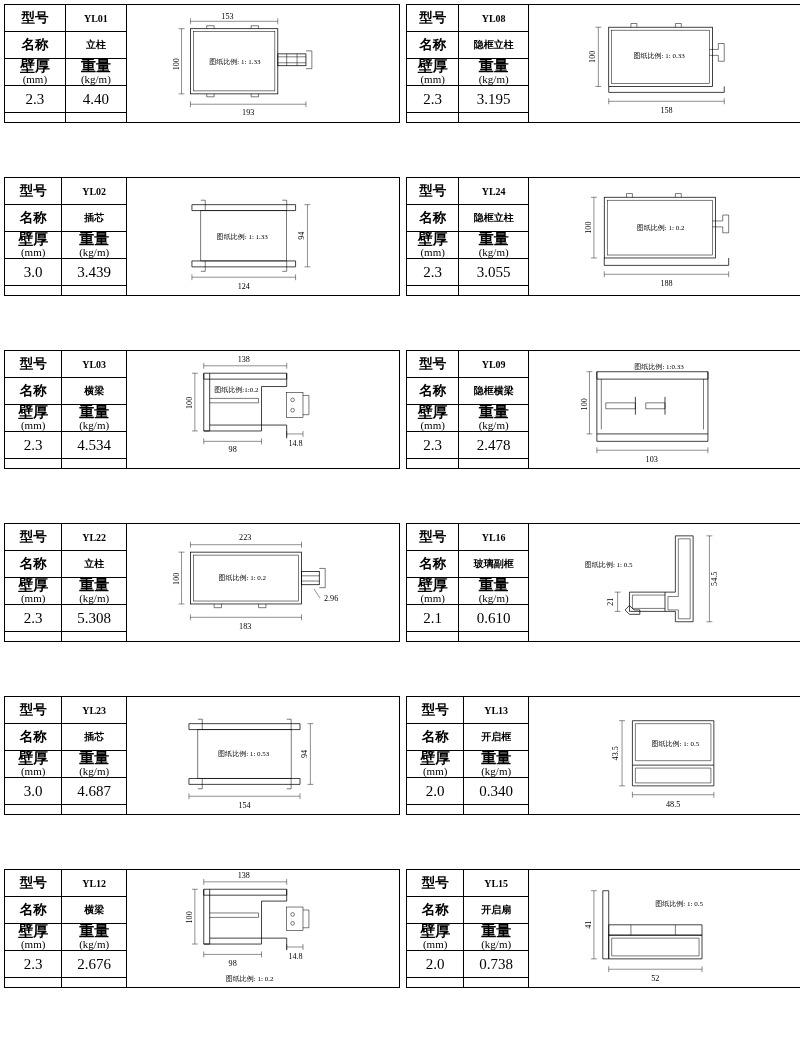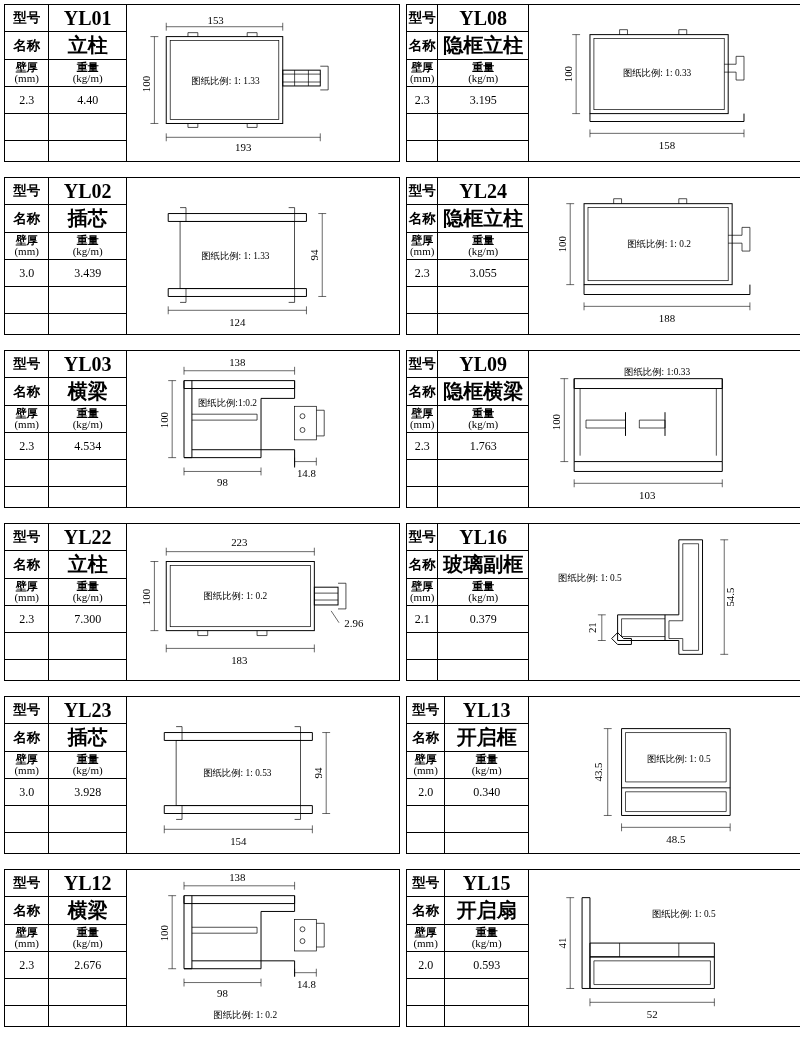--- a/index.html
+++ b/index.html
@@ -1,27 +1,27 @@
 <!DOCTYPE html>
 <html><head>
 <meta charset="utf-8">
 <style>
   html,body{margin:0;padding:0;background:#ffffff;}
   body{width:800px;height:1042px;font-family:"Liberation Serif", serif;color:#000;}
   .sheet{position:relative;width:800px;height:1042px;box-sizing:border-box;padding:4px;}
   .grid{display:grid;grid-template-columns:396px 396px;grid-auto-rows:168px;column-gap:6px;row-gap:5px;}
-  .cell{position:relative;border:1px solid #000;box-sizing:border-box;height:158px;overflow:hidden;background:#fff;}
+  .cell{position:relative;border:1px solid #000;box-sizing:border-box;height:119px;overflow:hidden;background:#fff;}
   .tbl{position:absolute;left:0;top:0;width:122px;height:100%;border-collapse:collapse;font-size:13px;}
   .tbl td{border-right:1px solid #000;border-bottom:1px solid #000;text-align:center;vertical-align:middle;padding:0;height:26px;}
   .tbl tr:last-child td{border-bottom:none;}
   .lbl{font-weight:bold;font-size:13.5px;}
-  .val{font-weight:bold;font-size:20px;}
+  .val{font-weight:bold;font-size:10px;}
   .unit{font-size:11px;line-height:1.0;}
-  .unit b{display:block;font-size:11px;font-weight:bold;}
-  .num{font-size:12px;}
+  .unit b{display:block;font-size:15px;font-weight:bold;}
+  .num{font-size:15px;}
   .draw{position:absolute;left:122px;top:0;right:0;bottom:0;}
   .draw svg{display:block;width:100%;height:100%;}
   svg text{font-family:"Liberation Serif", serif;font-size:11px;fill:#000;}
   svg text.small{font-size:9.5px;}
   svg .ln{stroke:#000;fill:none;stroke-width:1;}
   svg .thin{stroke:#000;fill:none;stroke-width:0.7;}
   svg .dim{stroke:#000;fill:none;stroke-width:0.6;}
 </style>
 </head>
 <body>
@@ -300,21 +300,21 @@
         <tr>
           <td class="lbl">名称</td>
           <td class="val">隐框横梁</td>
         </tr>
         <tr>
           <td class="unit"><b>壁厚</b><span>(mm)</span></td>
           <td class="unit"><b>重量</b><span>(kg/m)</span></td>
         </tr>
         <tr>
           <td class="num">2.3</td>
-          <td class="num">1.763</td>
+          <td class="num">2.478</td>
         </tr>
         <tr>
               <td></td>
               <td></td>
             </tr>
         <tr>
               <td></td>
               <td></td>
             </tr>
       </tbody>
@@ -349,21 +349,21 @@
         <tr>
           <td class="lbl">名称</td>
           <td class="val">立柱</td>
         </tr>
         <tr>
           <td class="unit"><b>壁厚</b><span>(mm)</span></td>
           <td class="unit"><b>重量</b><span>(kg/m)</span></td>
         </tr>
         <tr>
           <td class="num">2.3</td>
-          <td class="num">7.300</td>
+          <td class="num">5.308</td>
         </tr>
         <tr>
               <td></td>
               <td></td>
             </tr>
         <tr>
               <td></td>
               <td></td>
             </tr>
       </tbody>
@@ -403,21 +403,21 @@
         <tr>
           <td class="lbl">名称</td>
           <td class="val">玻璃副框</td>
         </tr>
         <tr>
           <td class="unit"><b>壁厚</b><span>(mm)</span></td>
           <td class="unit"><b>重量</b><span>(kg/m)</span></td>
         </tr>
         <tr>
           <td class="num">2.1</td>
-          <td class="num">0.379</td>
+          <td class="num">0.610</td>
         </tr>
         <tr>
               <td></td>
               <td></td>
             </tr>
         <tr>
               <td></td>
               <td></td>
             </tr>
       </tbody>
@@ -450,21 +450,21 @@
         <tr>
           <td class="lbl">名称</td>
           <td class="val">插芯</td>
         </tr>
         <tr>
           <td class="unit"><b>壁厚</b><span>(mm)</span></td>
           <td class="unit"><b>重量</b><span>(kg/m)</span></td>
         </tr>
         <tr>
           <td class="num">3.0</td>
-          <td class="num">3.928</td>
+          <td class="num">4.687</td>
         </tr>
         <tr>
               <td></td>
               <td></td>
             </tr>
         <tr>
               <td></td>
               <td></td>
             </tr>
       </tbody>
@@ -600,21 +600,21 @@
         <tr>
           <td class="lbl">名称</td>
           <td class="val">开启扇</td>
         </tr>
         <tr>
           <td class="unit"><b>壁厚</b><span>(mm)</span></td>
           <td class="unit"><b>重量</b><span>(kg/m)</span></td>
         </tr>
         <tr>
           <td class="num">2.0</td>
-          <td class="num">0.593</td>
+          <td class="num">0.738</td>
         </tr>
         <tr>
               <td></td>
               <td></td>
             </tr>
         <tr>
               <td></td>
               <td></td>
             </tr>
       </tbody>

